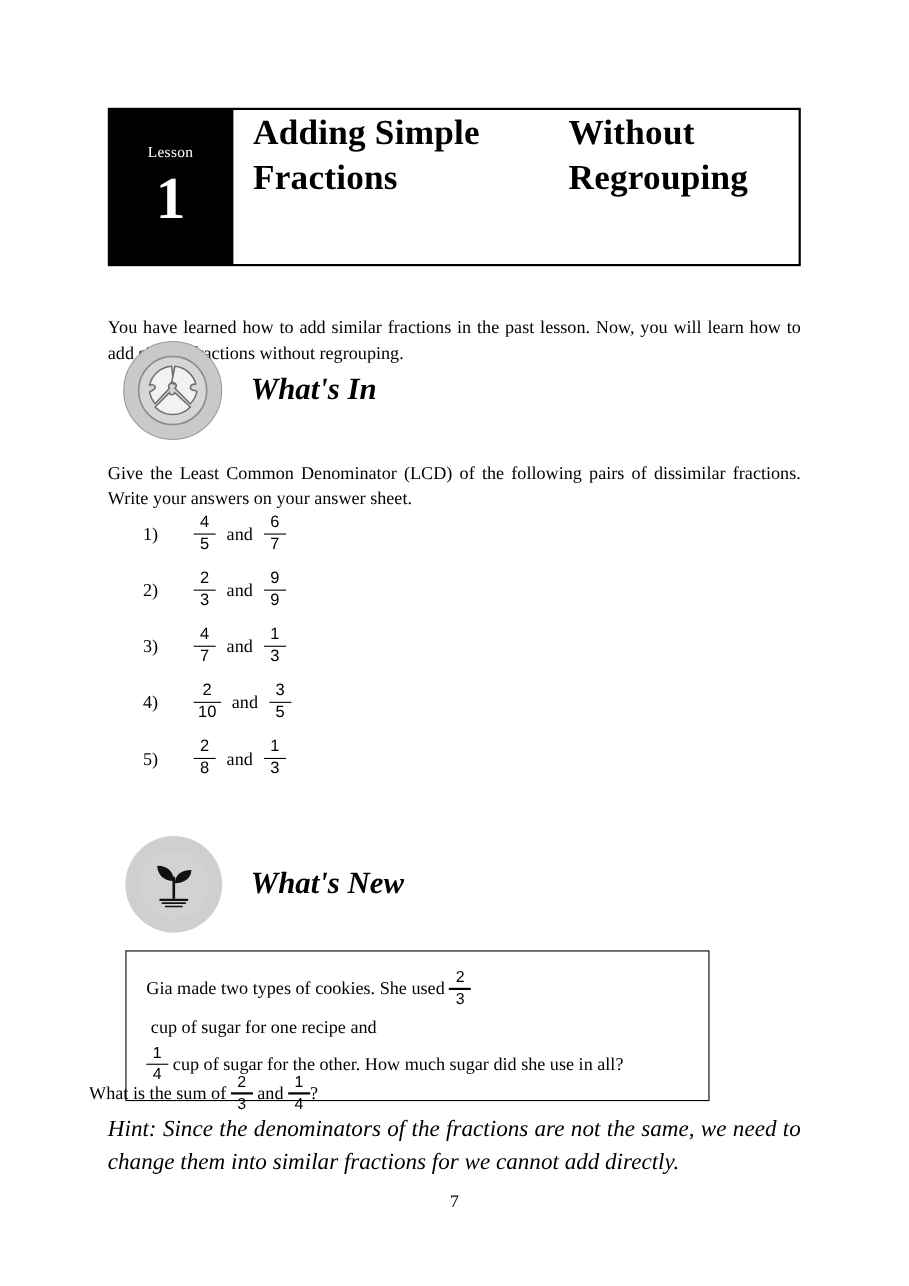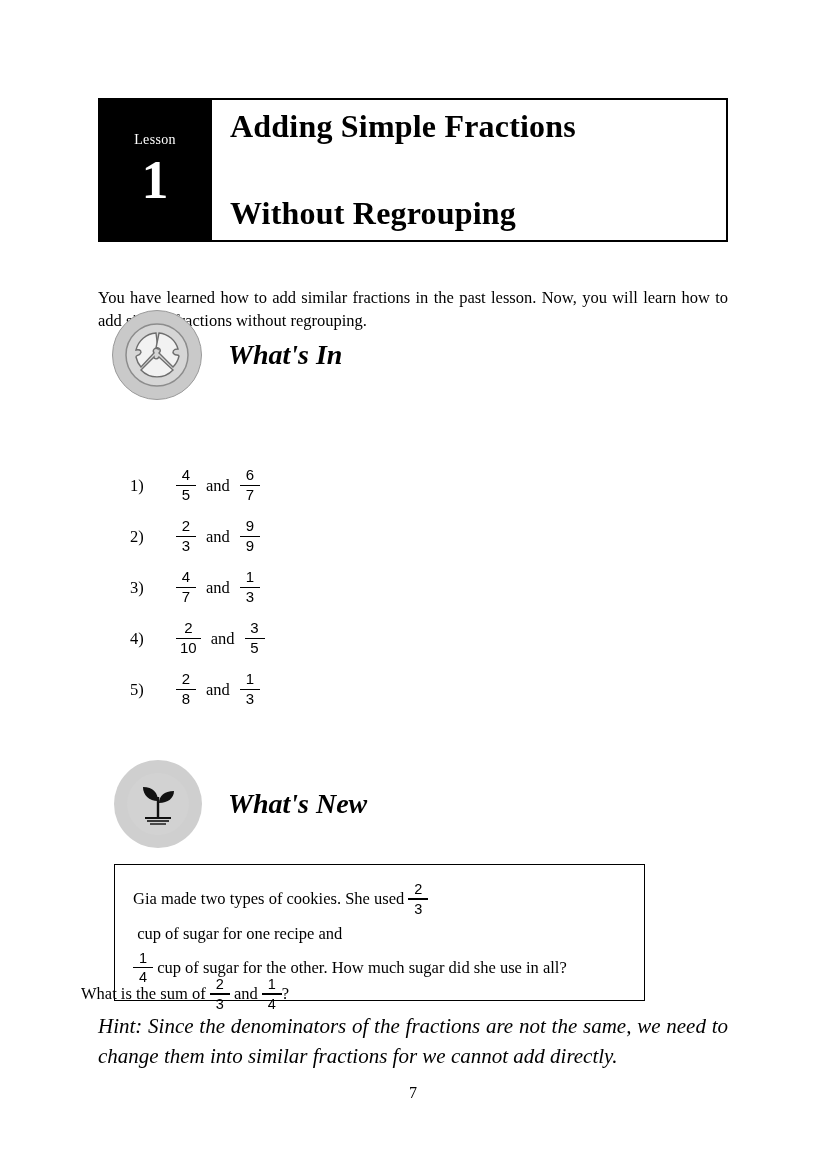--- a/index.html
+++ b/index.html
@@ -57,21 +57,21 @@
   }
   .lesson-badge .lesson-number {
     font-family: "Liberation Serif", serif;
     font-weight: bold;
     font-size: 54px;
     line-height: 1;
   }
   .lesson-title {
     flex: 1;
     display: flex;
-    flex-direction: column;
+    flex-direction: row;
     justify-content: center;
     padding-left: 18px;
     padding-right: 10px;
     gap: 46px;
   }
   .lesson-title .line {
     font-family: "Liberation Serif", serif;
     font-weight: bold;
     font-size: 32px;
     line-height: 1.28;
@@ -253,20 +253,21 @@
         <g fill="#f2f2f2" stroke="#6e6e6e" stroke-width="1.4">
           <path d="M31 10 a22 22 0 0 0 -20 17 c5 -1 6 2 4 4 c-2 2 -4 1 -4 3 a22 22 0 0 0 5 10 l13 -14 c-2 -3 1 -6 4 -4 z"></path>
           <path d="M34 10 a22 22 0 0 1 19 16 c-5 0 -6 3 -4 5 c2 2 4 0 5 2 a22 22 0 0 1 -6 11 l-14 -14 c3 -3 0 -6 -3 -5 z"></path>
           <path d="M16 47 a22 22 0 0 0 32 0 l-14 -13 c-2 3 -5 2 -5 0 z"></path>
         </g>
       </svg>
     </div>
     <div class="head-text">What's In</div>
   </div>
 
+  <div class="instr" style="top:418px;">Give the Least Common Denominator (LCD) of the following pairs of dissimilar fractions. Write your answers on your answer sheet.</div>
 
   <div class="frac-list">
 
     <div class="frac-row">
       <span class="num-label">1)</span>
       <span class="frac">
         <span class="top">4</span>
         <span class="bar"></span>
         <span class="bot">5</span>
       </span>

